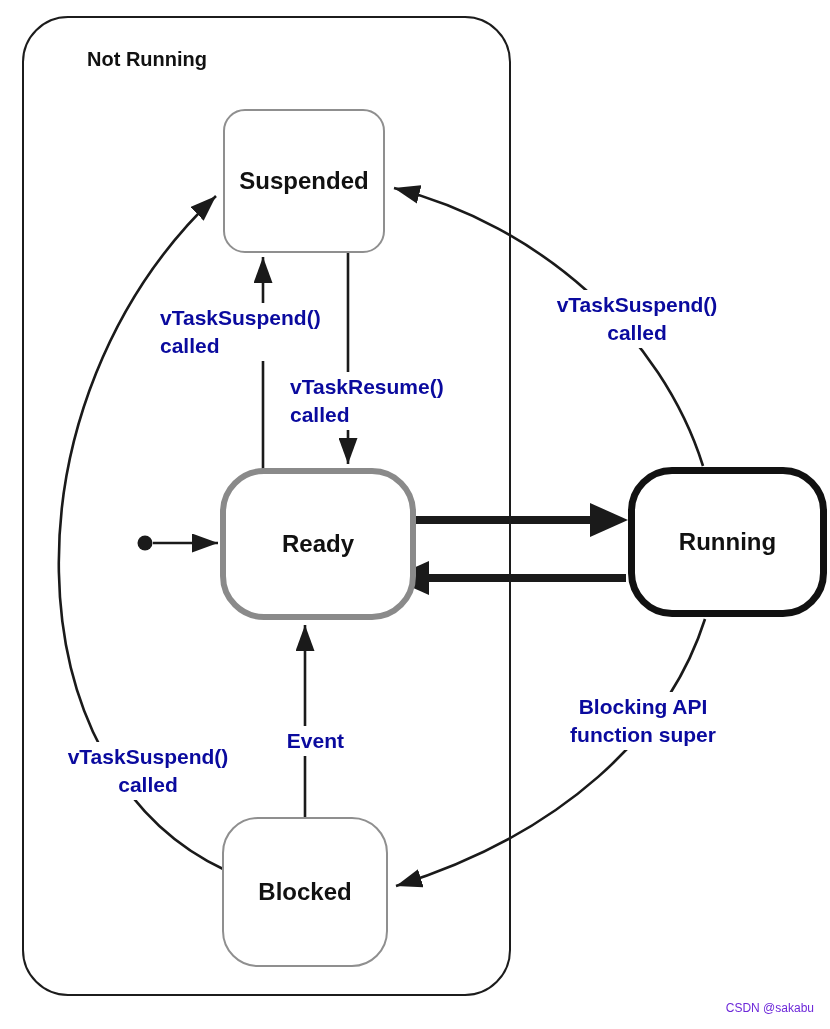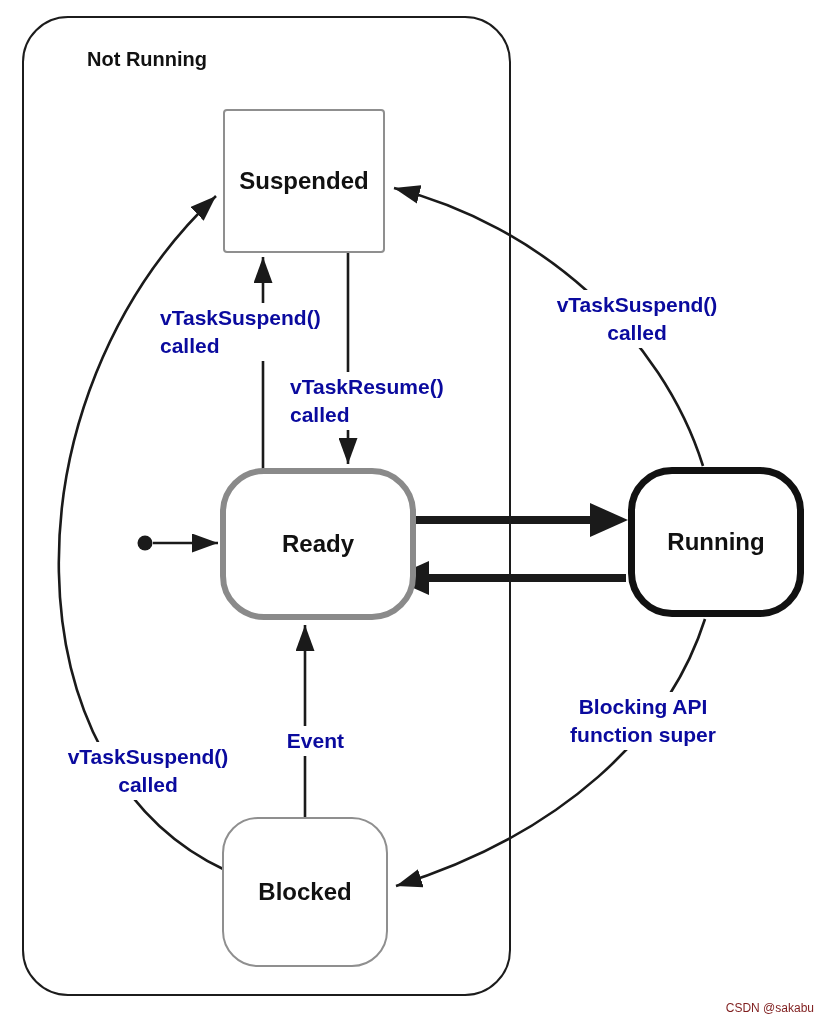--- a/index.html
+++ b/index.html
@@ -24,41 +24,41 @@
     white-space:nowrap;
     margin-left:34px;
   }
 
   
   .state{
     position:absolute;z-index:2;box-sizing:border-box;
     background:#ffffff;display:flex;align-items:center;justify-content:center;
     font-size:24px;font-weight:bold;color:#111;
   }
-  .state-suspended{left:223px;top:109px;width:162px;height:144px;border:2px solid #8f8f8f;border-radius:4px;}
+  .state-suspended{left:223px;top:109px;width:162px;height:144px;border:2px solid #8f8f8f;border-radius:22px;}
   .state-ready   {left:220px;top:468px;width:196px;height:152px;border:6px solid #8a8a8a;border-radius:44px;}
-  .state-running {left:628px;top:467px;width:176px;height:150px;border:7px solid #111111;border-radius:44px;}
+  .state-running {left:628px;top:467px;width:199px;height:150px;border:7px solid #111111;border-radius:44px;}
   .state-blocked {left:222px;top:817px;width:166px;height:150px;border:2px solid #8f8f8f;border-radius:36px;text-align:center;}
 
   
   .tlabel{
     position:absolute;z-index:3;background:#ffffff;
     font-size:21px;font-weight:bold;color:#0a0a9e;line-height:28px;
     padding:1px 2px;
   }
   .tl-ready-suspended  {left:158px;top:303px;width:176px;text-align:left;}
   .tl-suspended-ready  {left:288px;top:372px;width:162px;text-align:left;}
   .tl-running-suspended{left:550px;top:290px;width:170px;text-align:center;}
   .tl-event            {left:268px;top:726px;width:74px; text-align:right;}
   .tl-blocked-suspended{left:58px; top:742px;width:176px;text-align:center;}
   .tl-running-blocked  {left:554px;top:692px;width:174px;text-align:center;}
 
   .watermark{
     position:absolute;right:16px;top:1001px;z-index:3;
-    font-size:12px;color:#7f1d1d;font-weight:normal;
+    font-size:12px;color:#6d28d9;font-weight:normal;
   }
 </style>
 </head>
 <body>
 
 <div class="stage">
 
   <svg class="arrows" width="830" height="1029" viewBox="0 0 830 1029">
     <defs>
       <marker id="arr" markerWidth="26" markerHeight="19" refX="26" refY="9.5" orient="auto" markerUnits="userSpaceOnUse">

